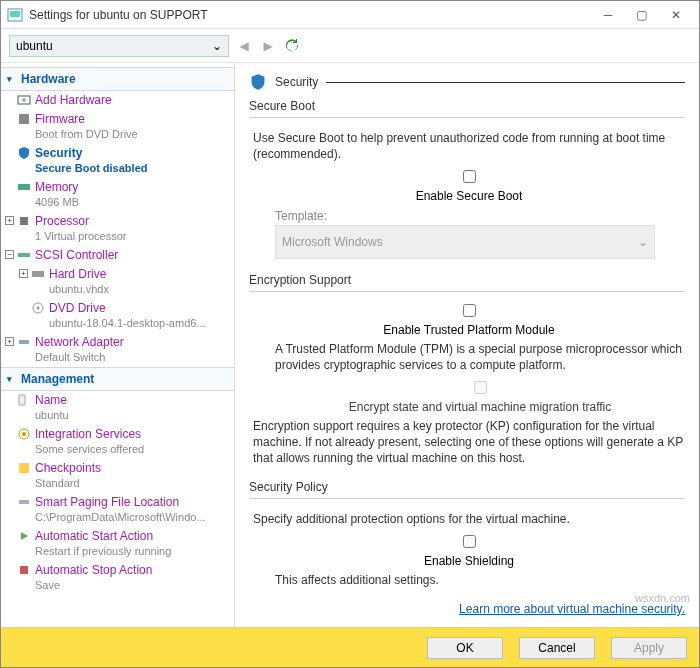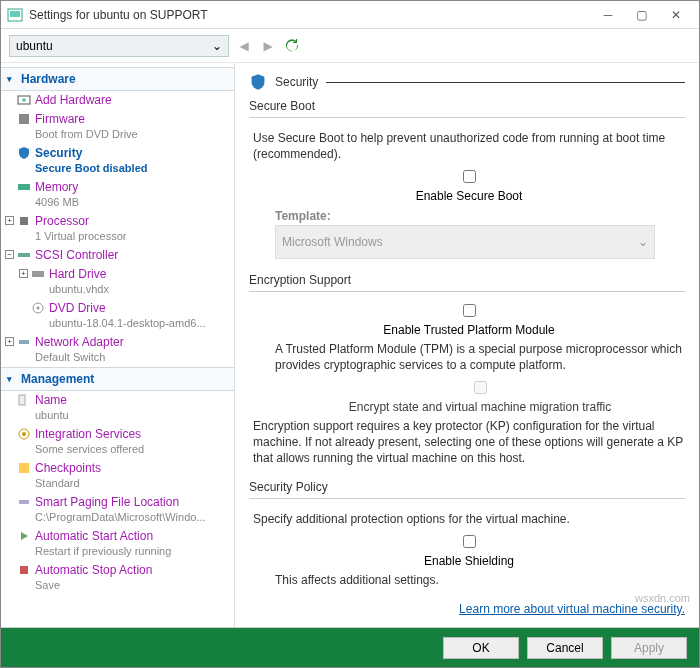--- a/index.html
+++ b/index.html
@@ -28,26 +28,26 @@
 .content { flex: 1; padding: 10px 14px; overflow:auto; }
 .page-head { display:flex; align-items:center; gap:8px; margin-bottom:8px;}
 .page-head .line { flex:1; height:1px; background:#333;}
 .page-head .title { color:#333; font-weight:400;}
 .group { margin: 8px 0 14px 0; }
 .group-title { color:#333; margin-bottom:4px; }
 .group-body { border-top:1px solid #ccc; padding:8px 0 0 4px;}
 .desc { color:#333; margin:4px 0 8px 0; line-height:16px;}
 .cbrow { display:flex; align-items:center; gap:6px; margin:4px 0;flex-direction:column;}
 .cbrow input { width:13px; height:13px;}
-.field-label { color:#888; margin:6px 0 2px 0;font-weight:bold;}
+.field-label { color:#888; margin:6px 0 2px 0;}
 .dropdown-dis { width:380px; height:22px; background:#eee; border:1px solid #ddd; color:#999; padding:16px 6px; display:flex; align-items:center; justify-content:space-between;}
 .indent { margin-left:22px; }
 .disabled-text { color:#404040; }
 .link { color:#0b5cab; text-decoration:underline; text-align:right; display:block; margin-top:6px;}
-.footer { height:40px; border-top:1px solid #ccc; display:flex; align-items:center; justify-content:flex-end; gap:8px; padding:0 12px; background:#15803d;}
+.footer { height:40px; border-top:1px solid #ccc; display:flex; align-items:center; justify-content:flex-end; gap:16px; padding:0 12px; background:#fde047;}
 .footer button { width:76px; height:22px; background:#eee; border:1px solid #bbb;}
 .footer button.dis { color:#999; }
 .watermark { position:absolute; bottom:64px; right:10px; color:#bbb; font-size:11px;}
 </style>
 </head>
 <body>
 
 <div class="titlebar">
   <svg class="icon" viewBox="0 0 16 16">
       <rect x="1" y="2" width="14" height="12" fill="none" stroke="#3a8" stroke-width="1"></rect>

